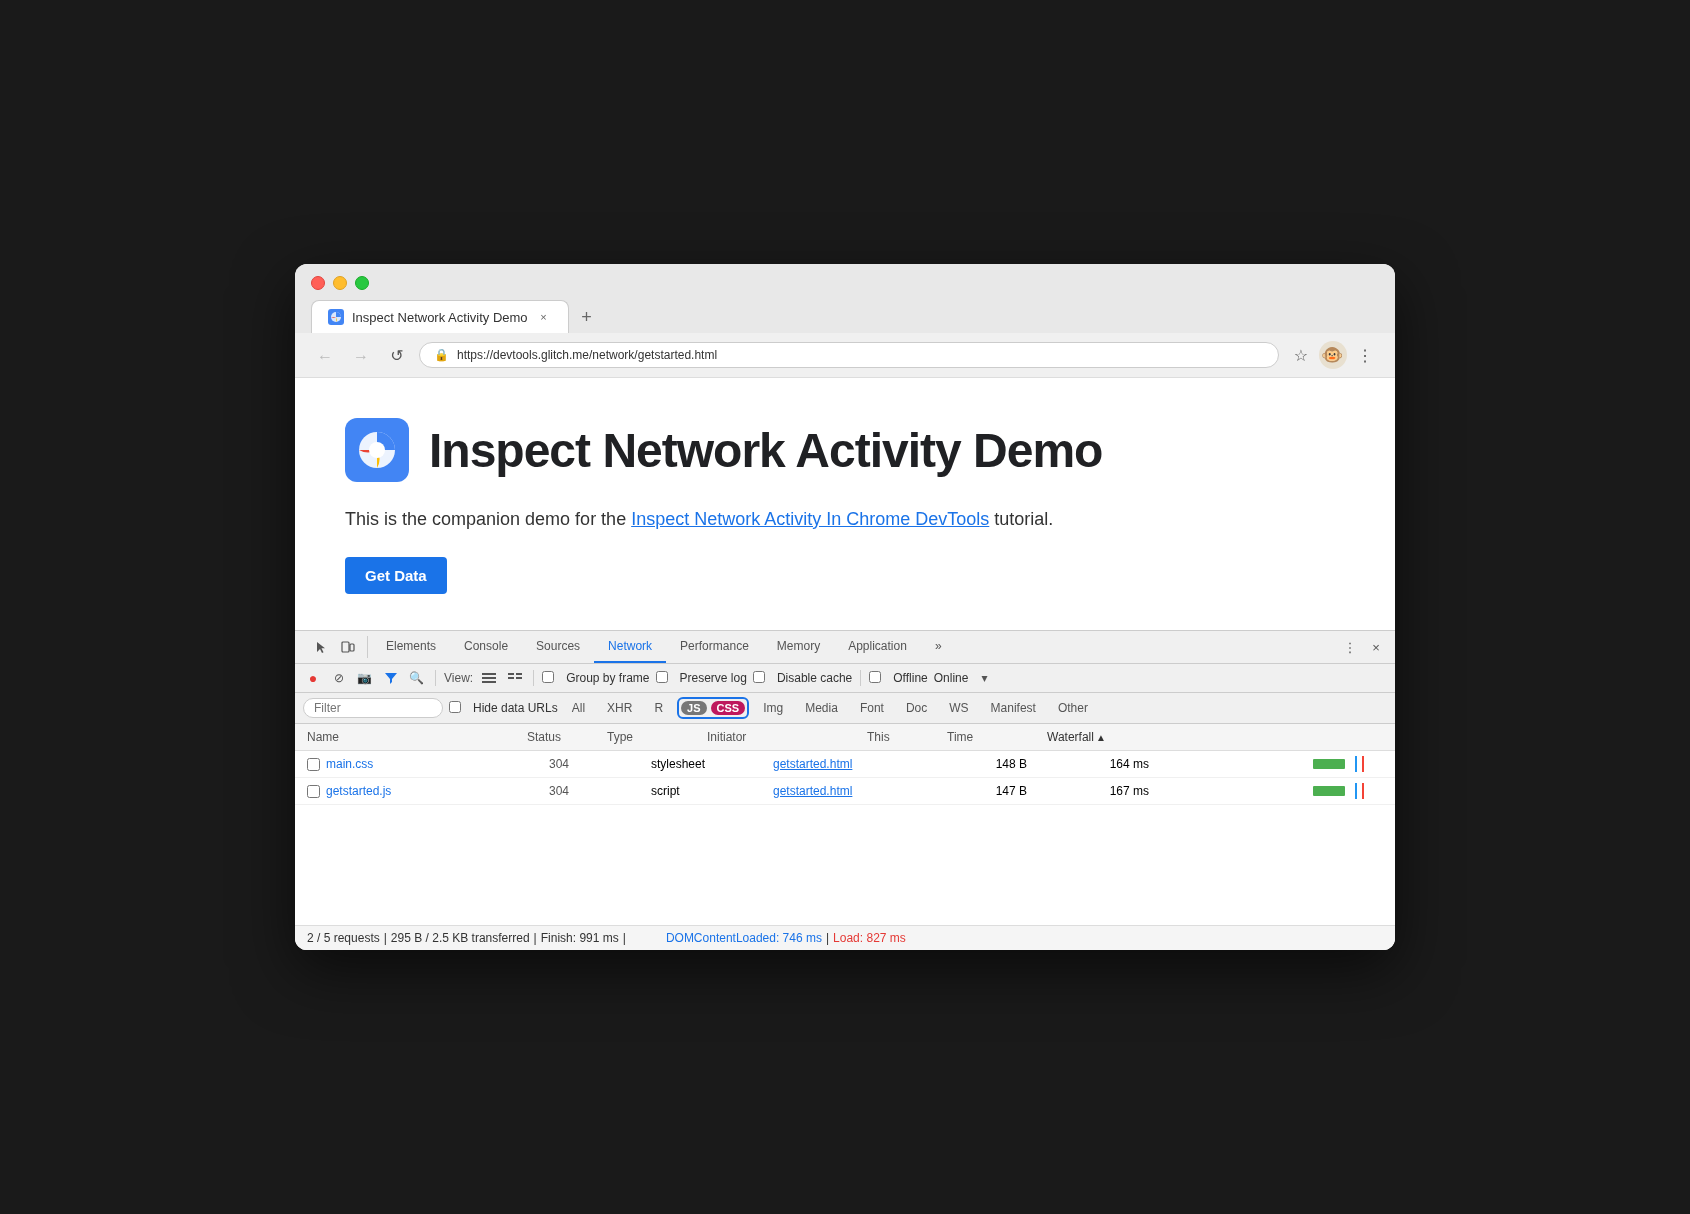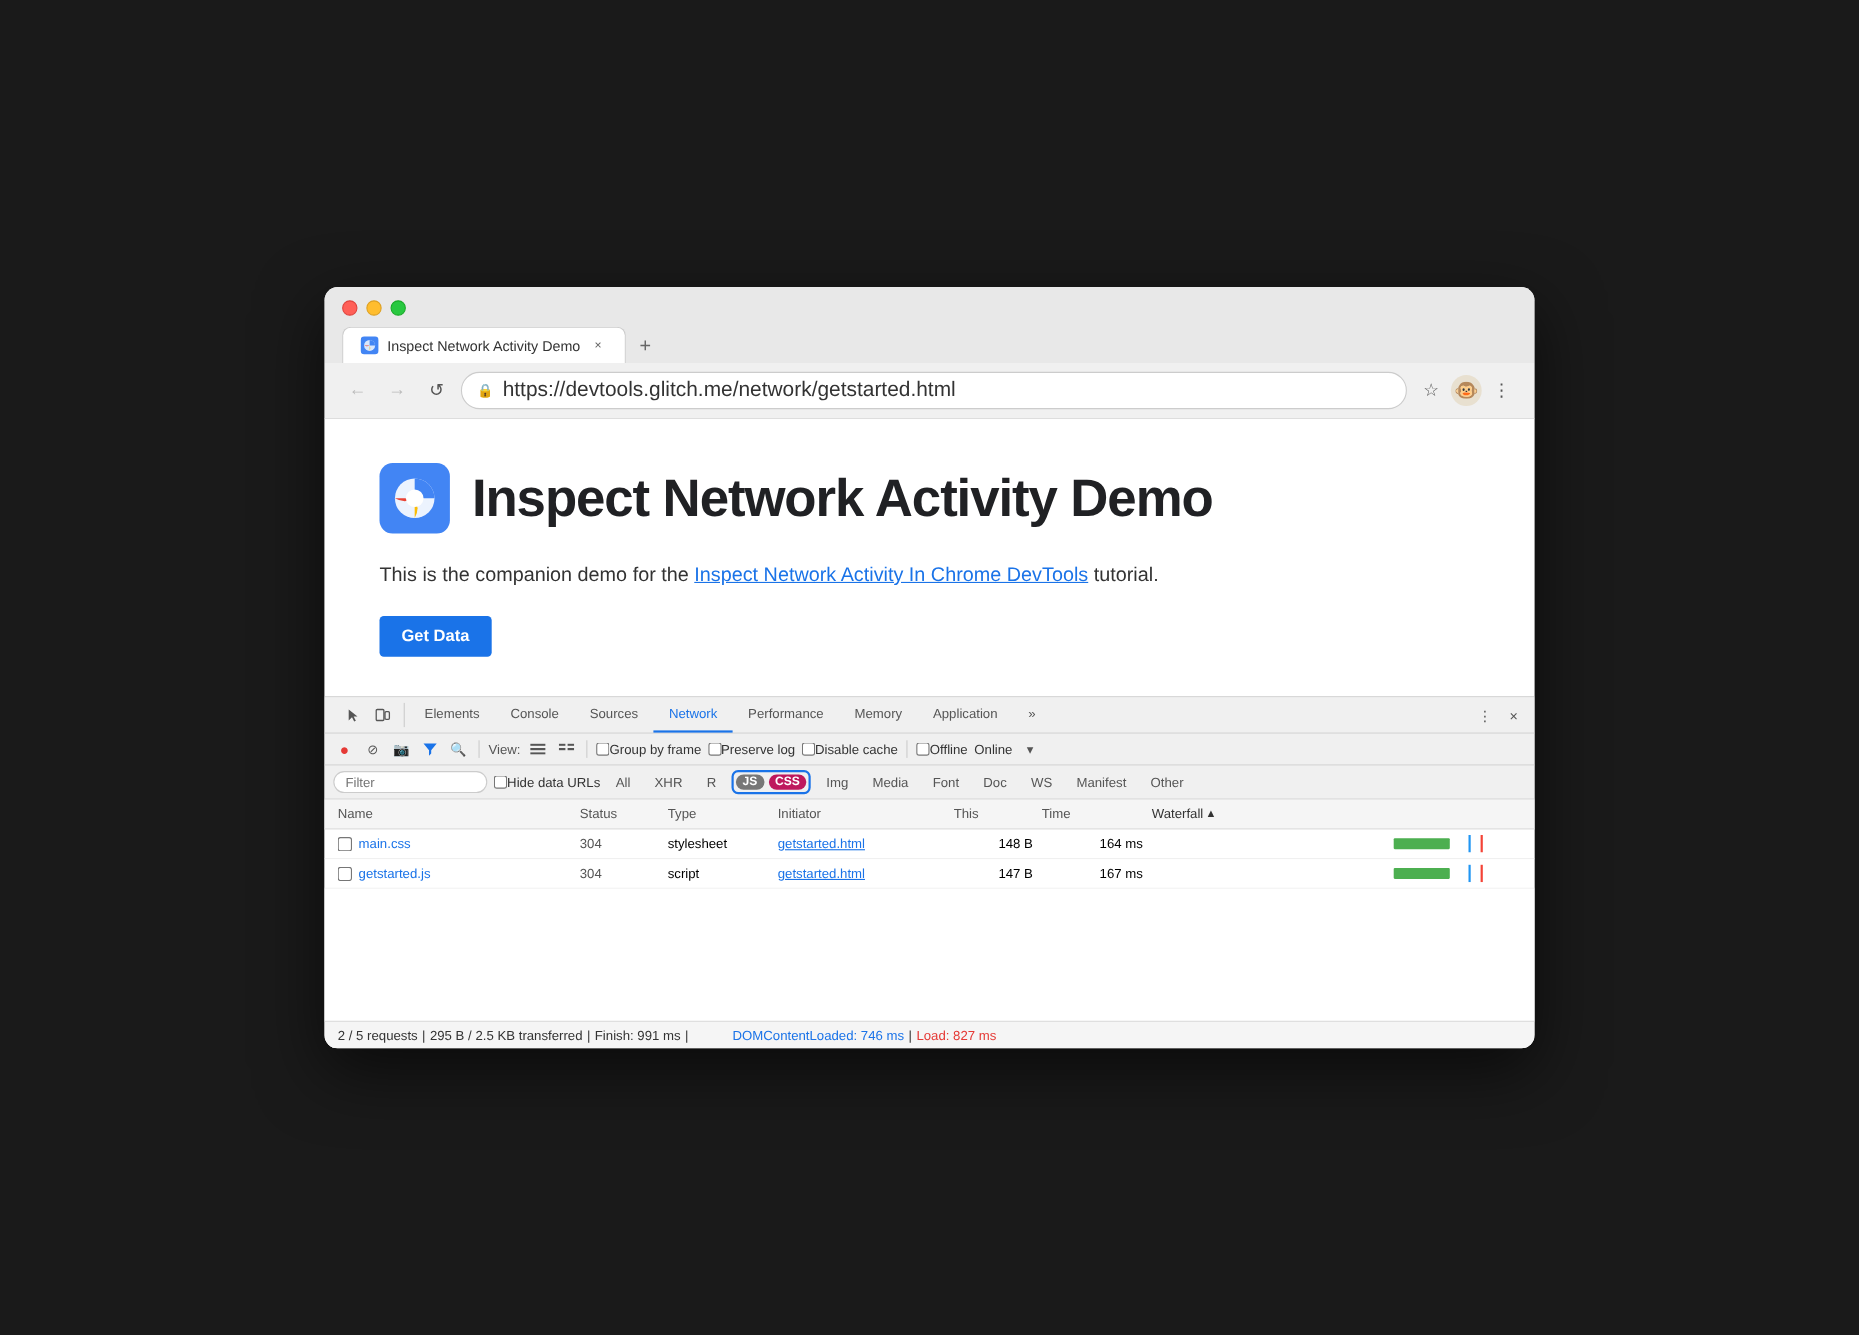--- a/index.html
+++ b/index.html
@@ -149,21 +149,21 @@
       gap: 8px;
     }
 
     .lock-icon {
       color: #555;
       font-size: 12px;
     }
 
     .address-text {
       flex: 1;
-      font-size: 19px;
+      font-size: 12px;
       color: #333;
     }
 
     .address-actions {
       display: flex;
       align-items: center;
       gap: 4px;
     }
 
     .addr-action-btn {
@@ -334,22 +334,22 @@
       margin: 0 2px;
     }
 
     .view-label {
       font-size: 12px;
       color: #555;
     }
 
     .nt-checkbox-group {
       display: flex;
-      align-items: center;
-      gap: 0;
+      align-items: flex-start;
+      gap: 12px;
       font-size: 12px;
       color: #333;
     }
 
     .nt-checkbox-group input { width: 12px; height: 12px; }
 
     
     .filter-row {
       background: #f0f0f0;
       display: flex;
@@ -442,20 +442,21 @@
     .sort-arrow {
       font-size: 10px;
     }
 
     .table-row {
       display: grid;
       grid-template-columns: 220px 80px 100px 160px 80px 100px 1fr;
       border-bottom: 1px solid #f0f0f0;
       padding: 4px 8px;
       align-items: center;
+      gap: 22px;
     }
 
     .table-cell {
       padding: 2px 4px;
       white-space: nowrap;
       overflow: hidden;
       text-overflow: ellipsis;
     }
 
     .file-checkbox {

